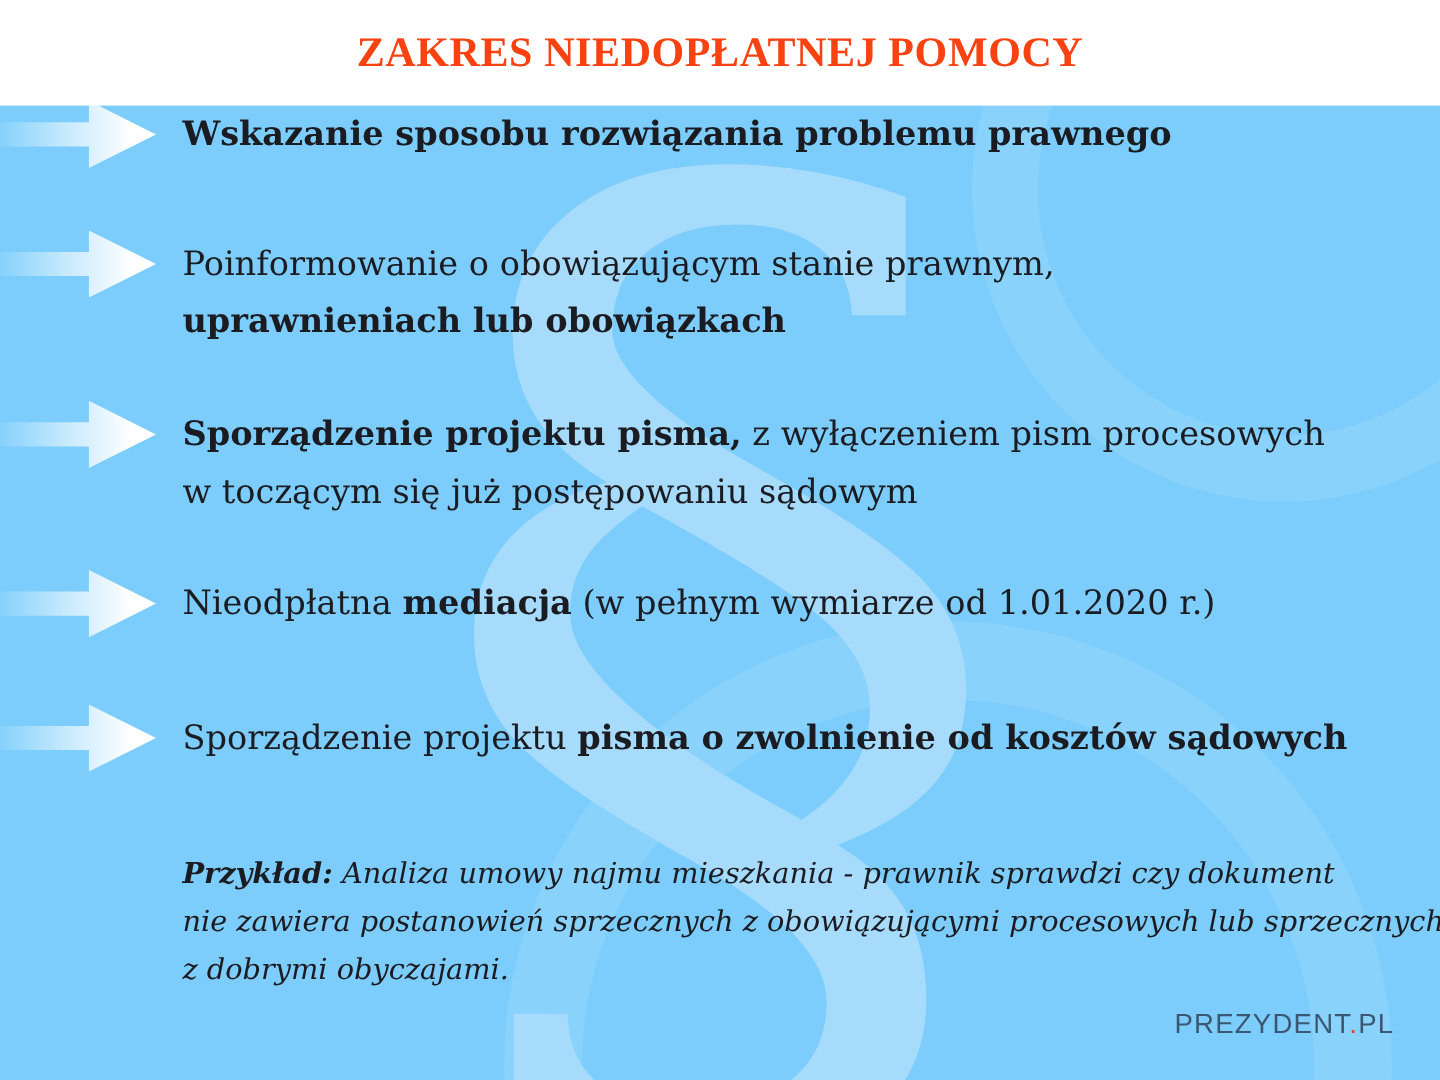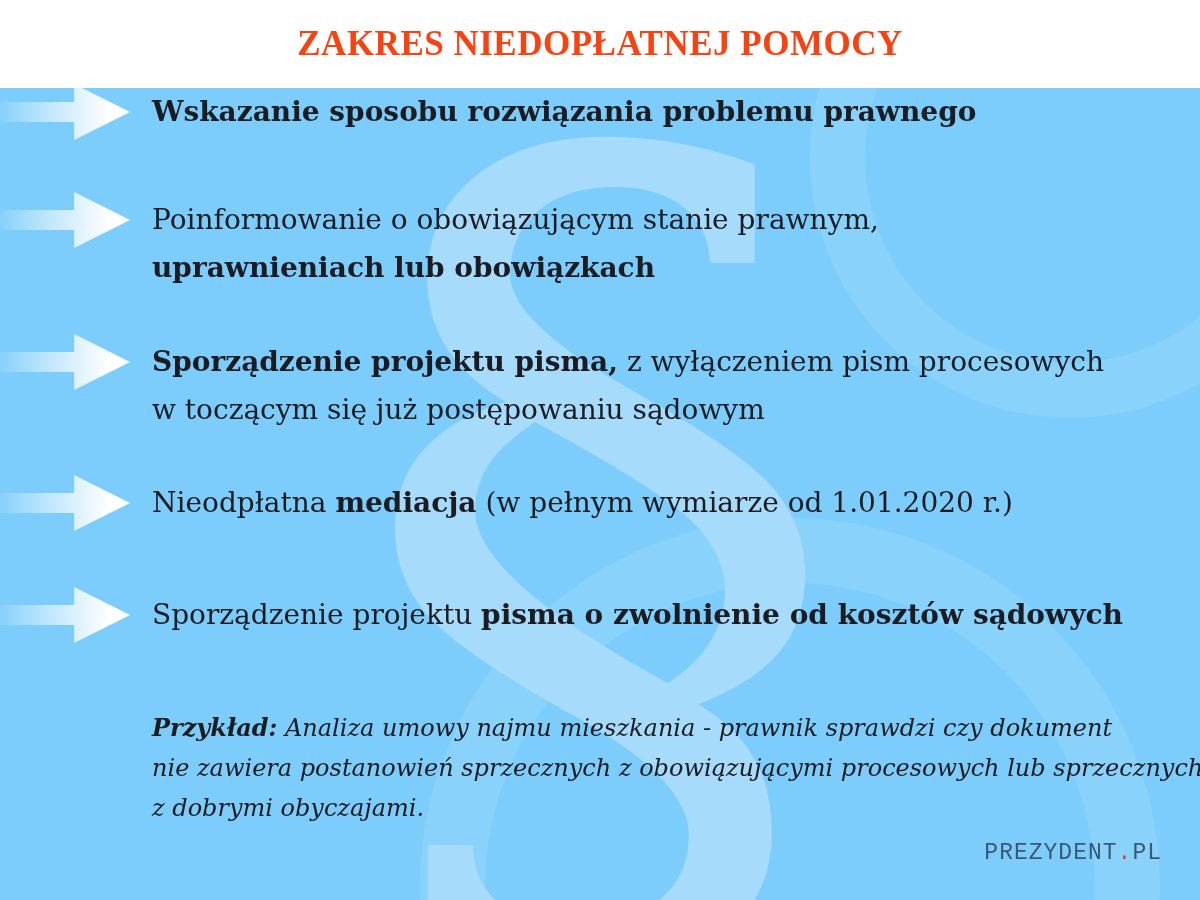--- a/index.html
+++ b/index.html
@@ -111,21 +111,21 @@
     line-height: 40px;
     color: var(--text-dark);
     white-space: nowrap;
   }
 
   
   .footer-brand {
     position: absolute;
     right: 38px;
     top: 752px;
-    font-family: Liberation Mono, monospace;
+    font-family: Liberation Sans, sans-serif;
     font-size: 23px;
     letter-spacing: 1px;
     color: var(--footer-navy);
     z-index: 2;
   }
   .footer-brand .dot { color: var(--footer-dot-red); }
 </style>
 </head>
 <body>
 

